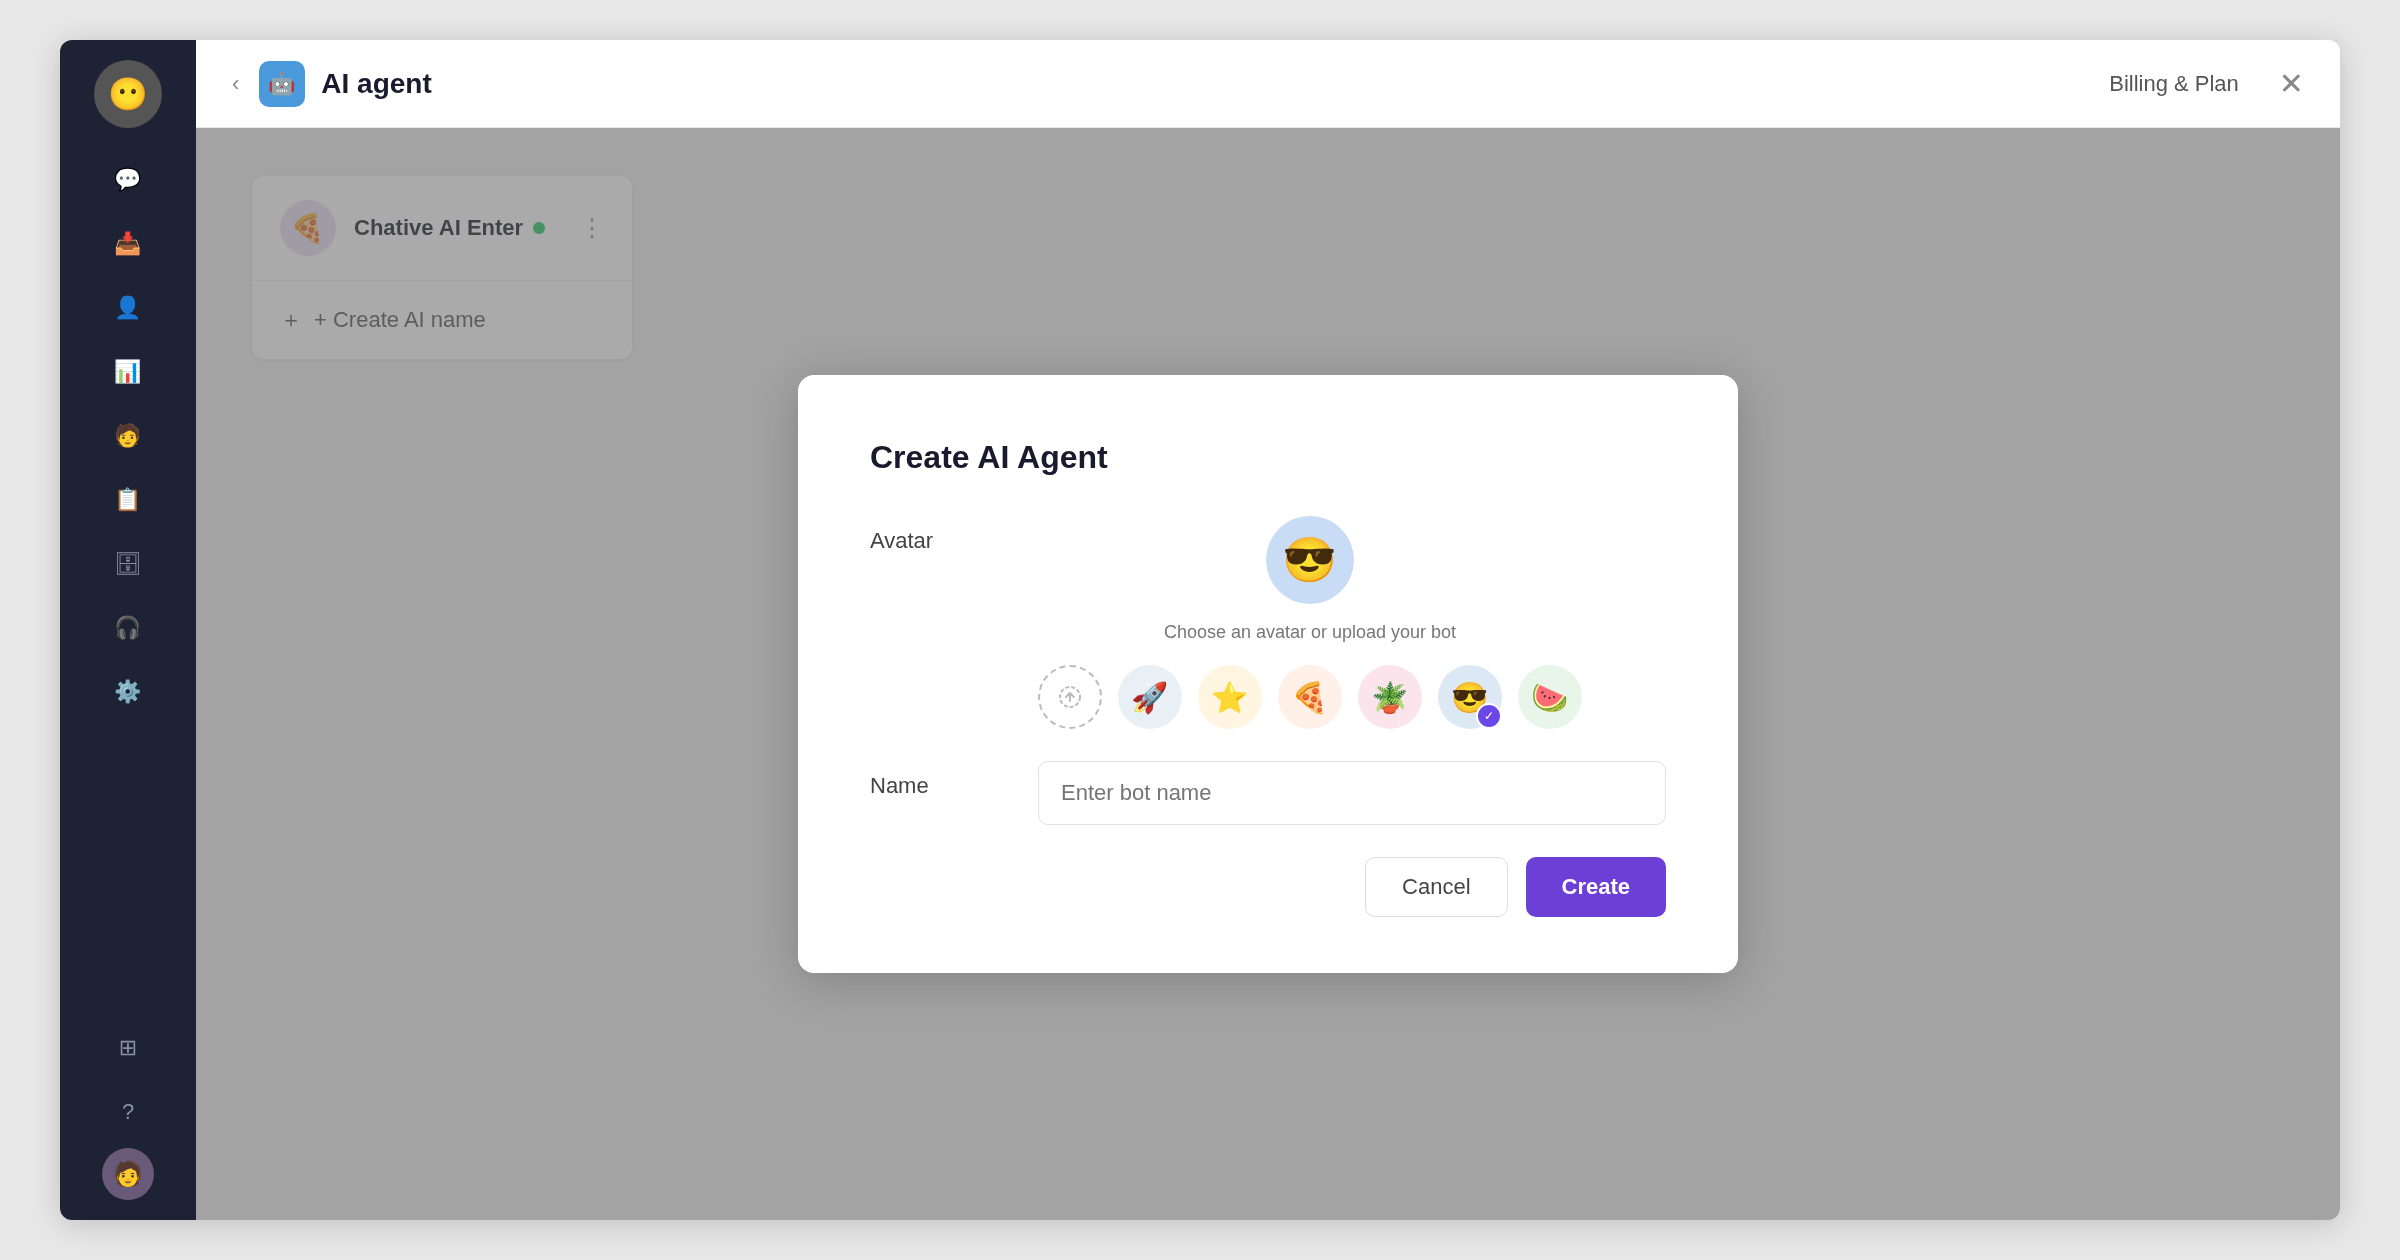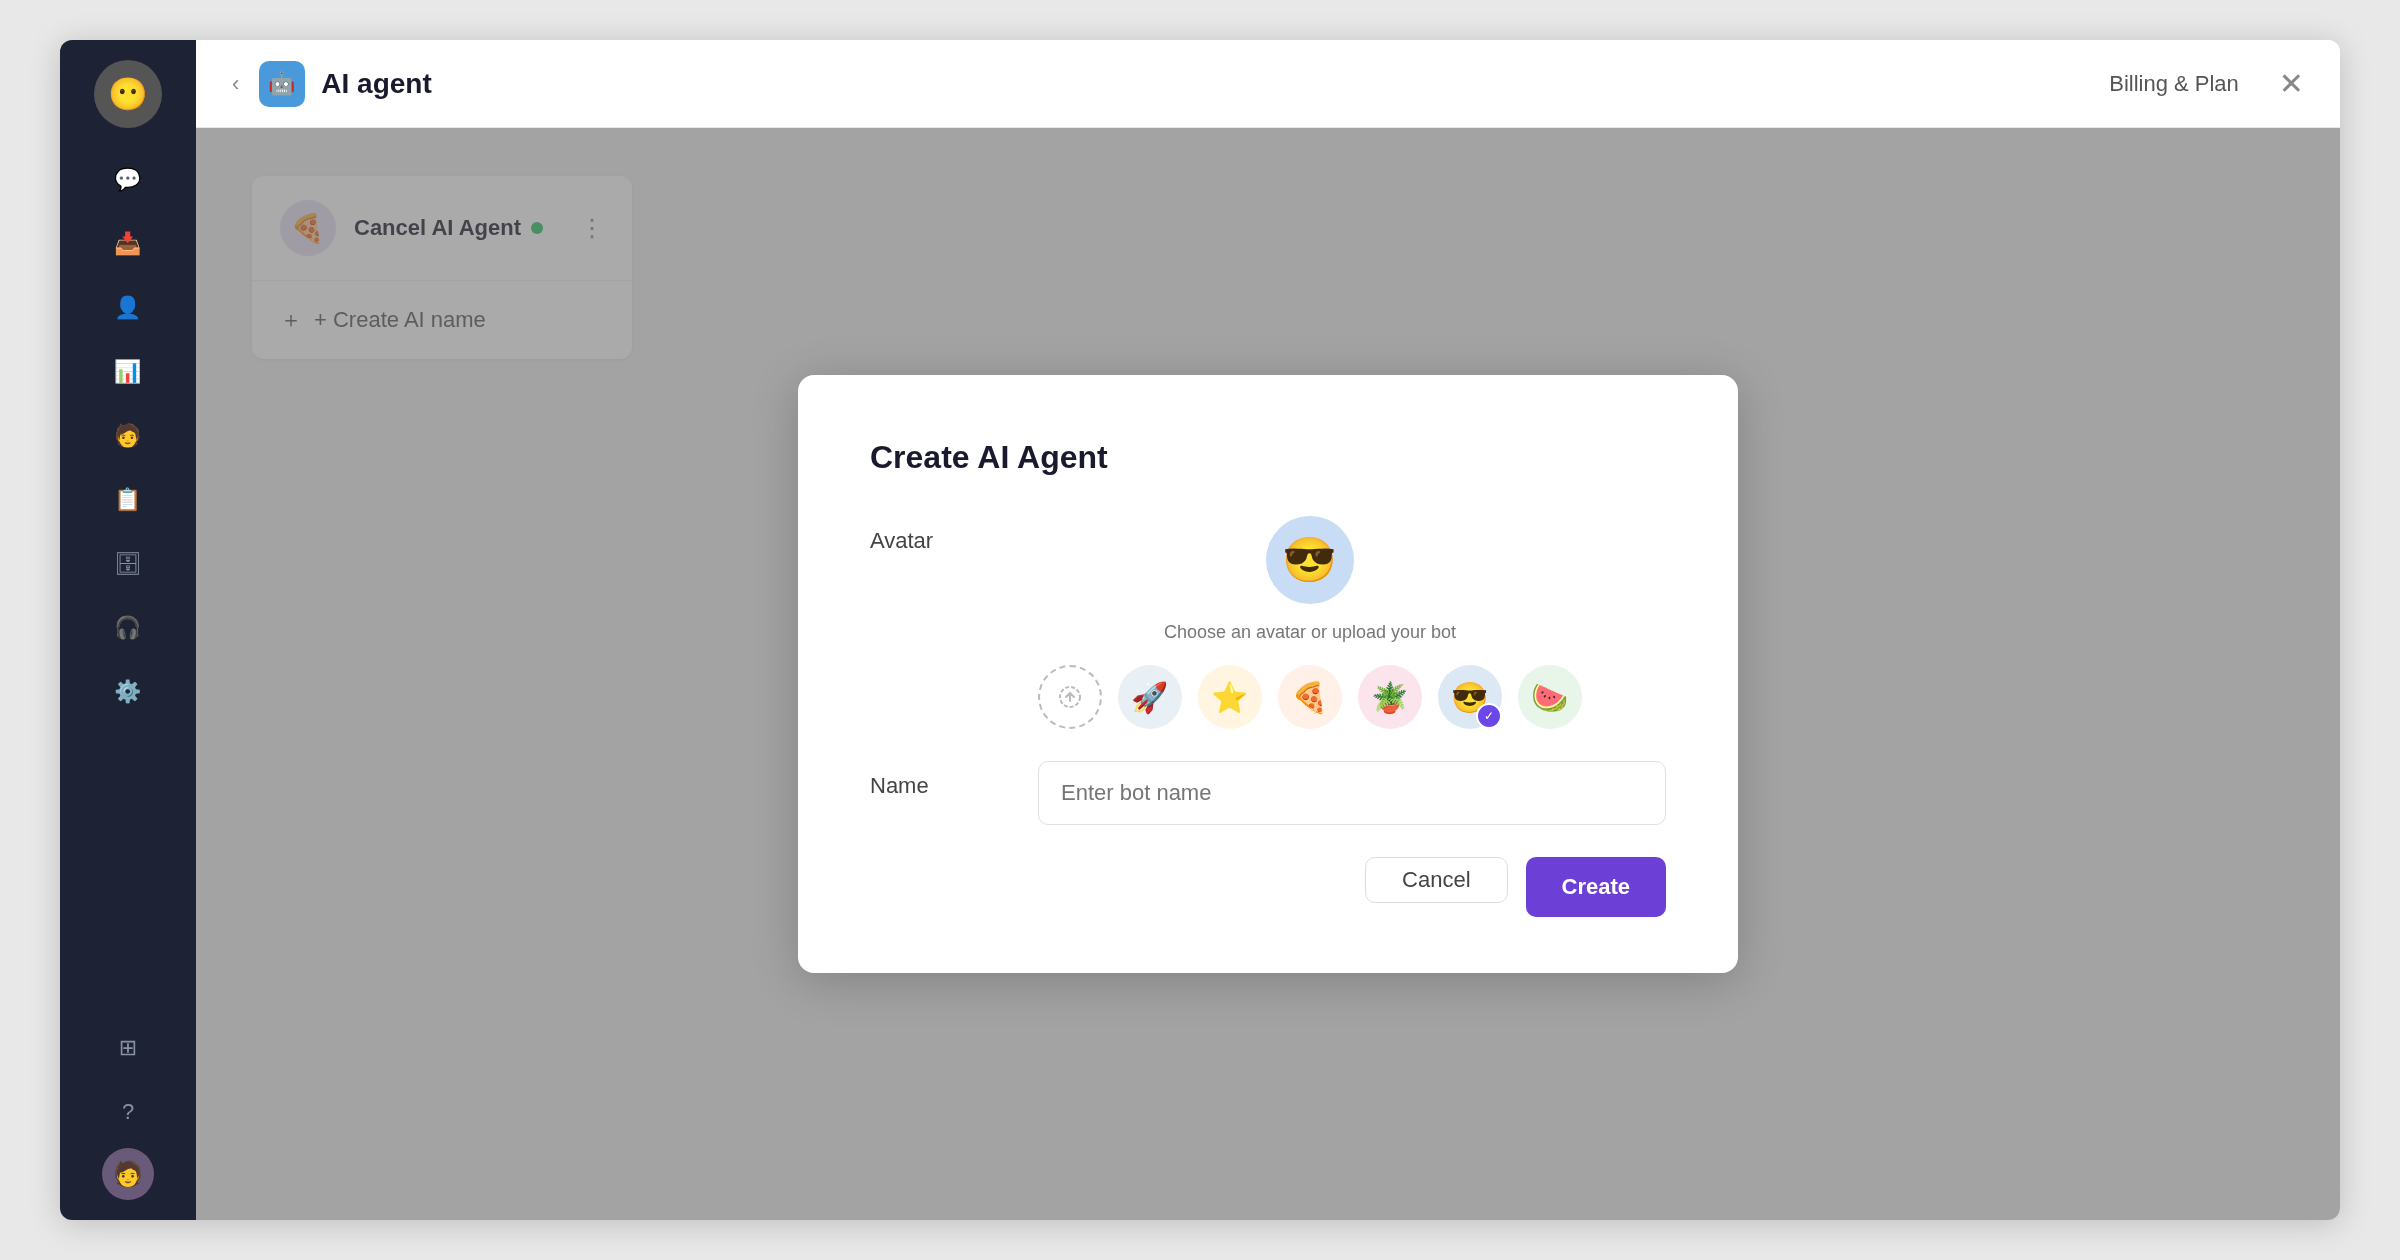--- a/index.html
+++ b/index.html
@@ -300,21 +300,21 @@
       background: #fff;
     }
 
     .modal-actions {
       display: flex;
       justify-content: flex-end;
       gap: 18px;
       margin-top: 16px;
     }
     .btn-cancel {
-      height: 46px;
+      height: 60px;
       padding: 0 36px;
       border: 1.5px solid #ddd;
       border-radius: 10px;
       background: #fff;
       font-size: 22px;
       color: #444;
       cursor: pointer;
     }
     .btn-create {
       height: 60px;
@@ -366,21 +366,21 @@
       <span class="topbar-close">✕</span>
     </div>
 
     <div class="page-body">
 
       <div class="agent-list-pane">
         <div class="agent-item">
           <div class="agent-emoji">🍕</div>
           <div class="agent-info">
             <div class="agent-name">
-              <span>Cancel AI Agent</span>
+              <span>Chative AI Enter</span>
               <span class="agent-status-dot"></span>
             </div>
           </div>
           <div class="agent-menu-btn">⋮</div>
         </div>
         <div class="create-agent-btn">
           <span>＋</span>
           <span>+ Create AI name</span>
         </div>
       </div>

